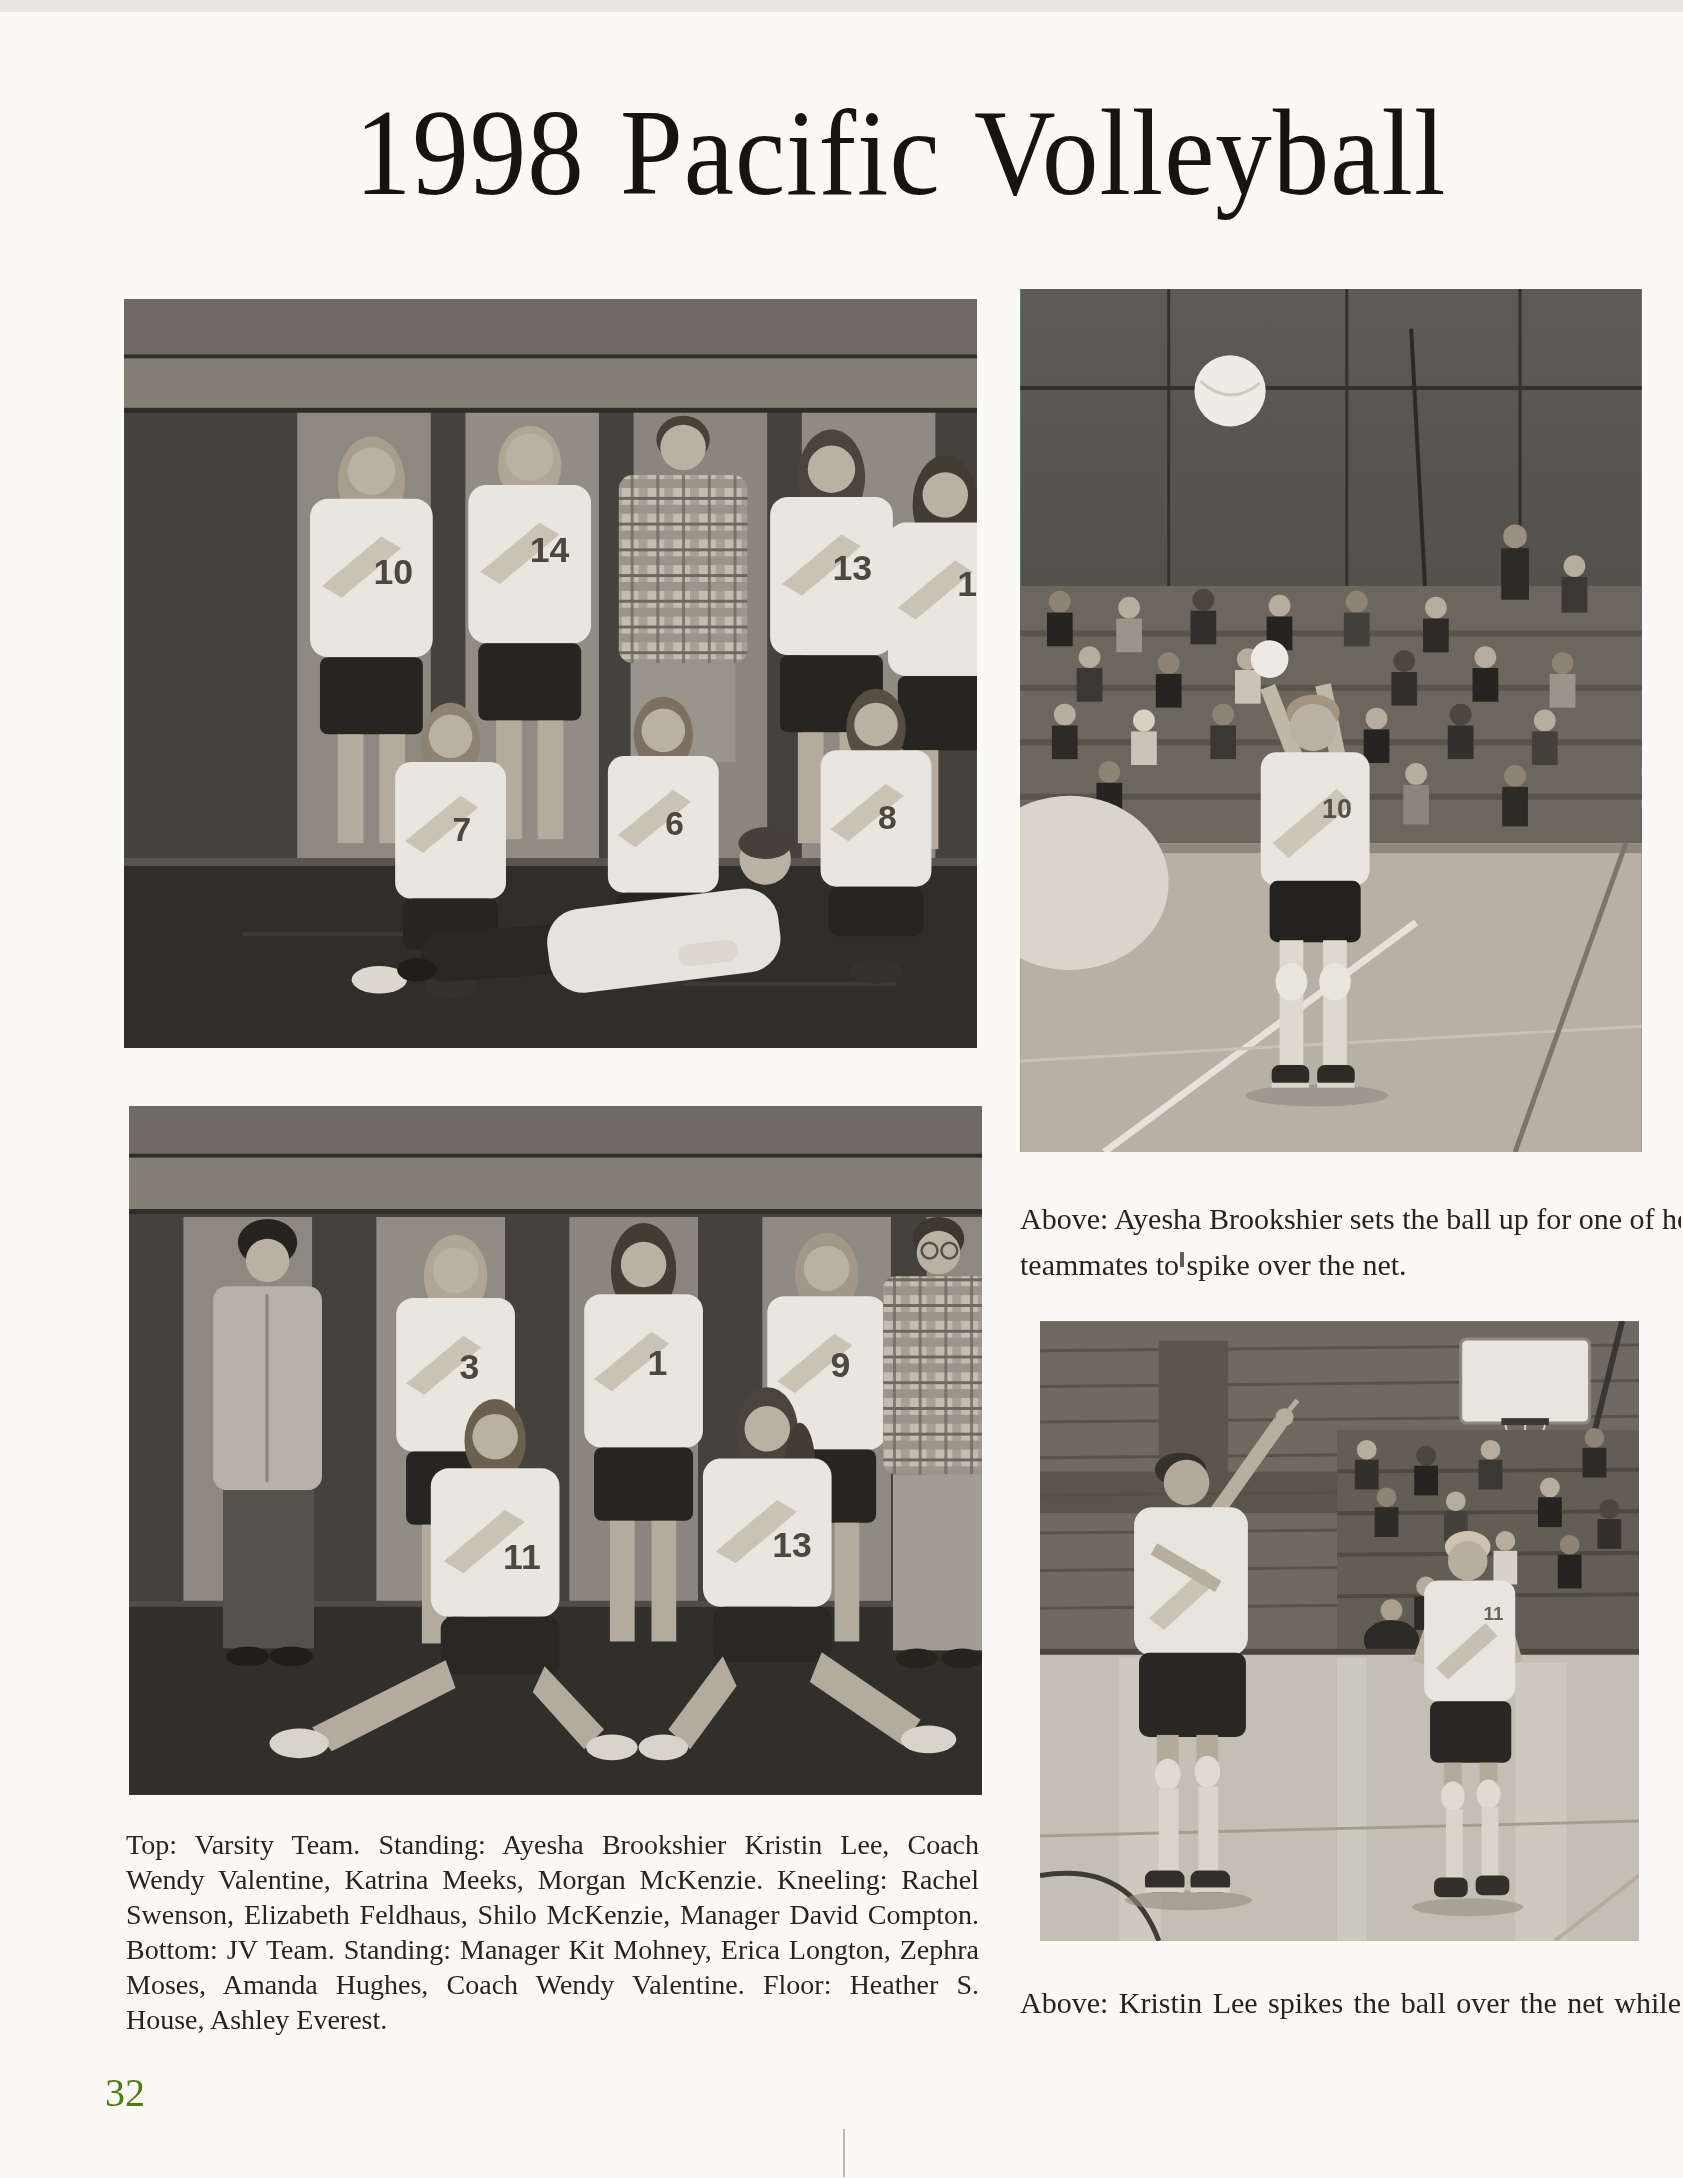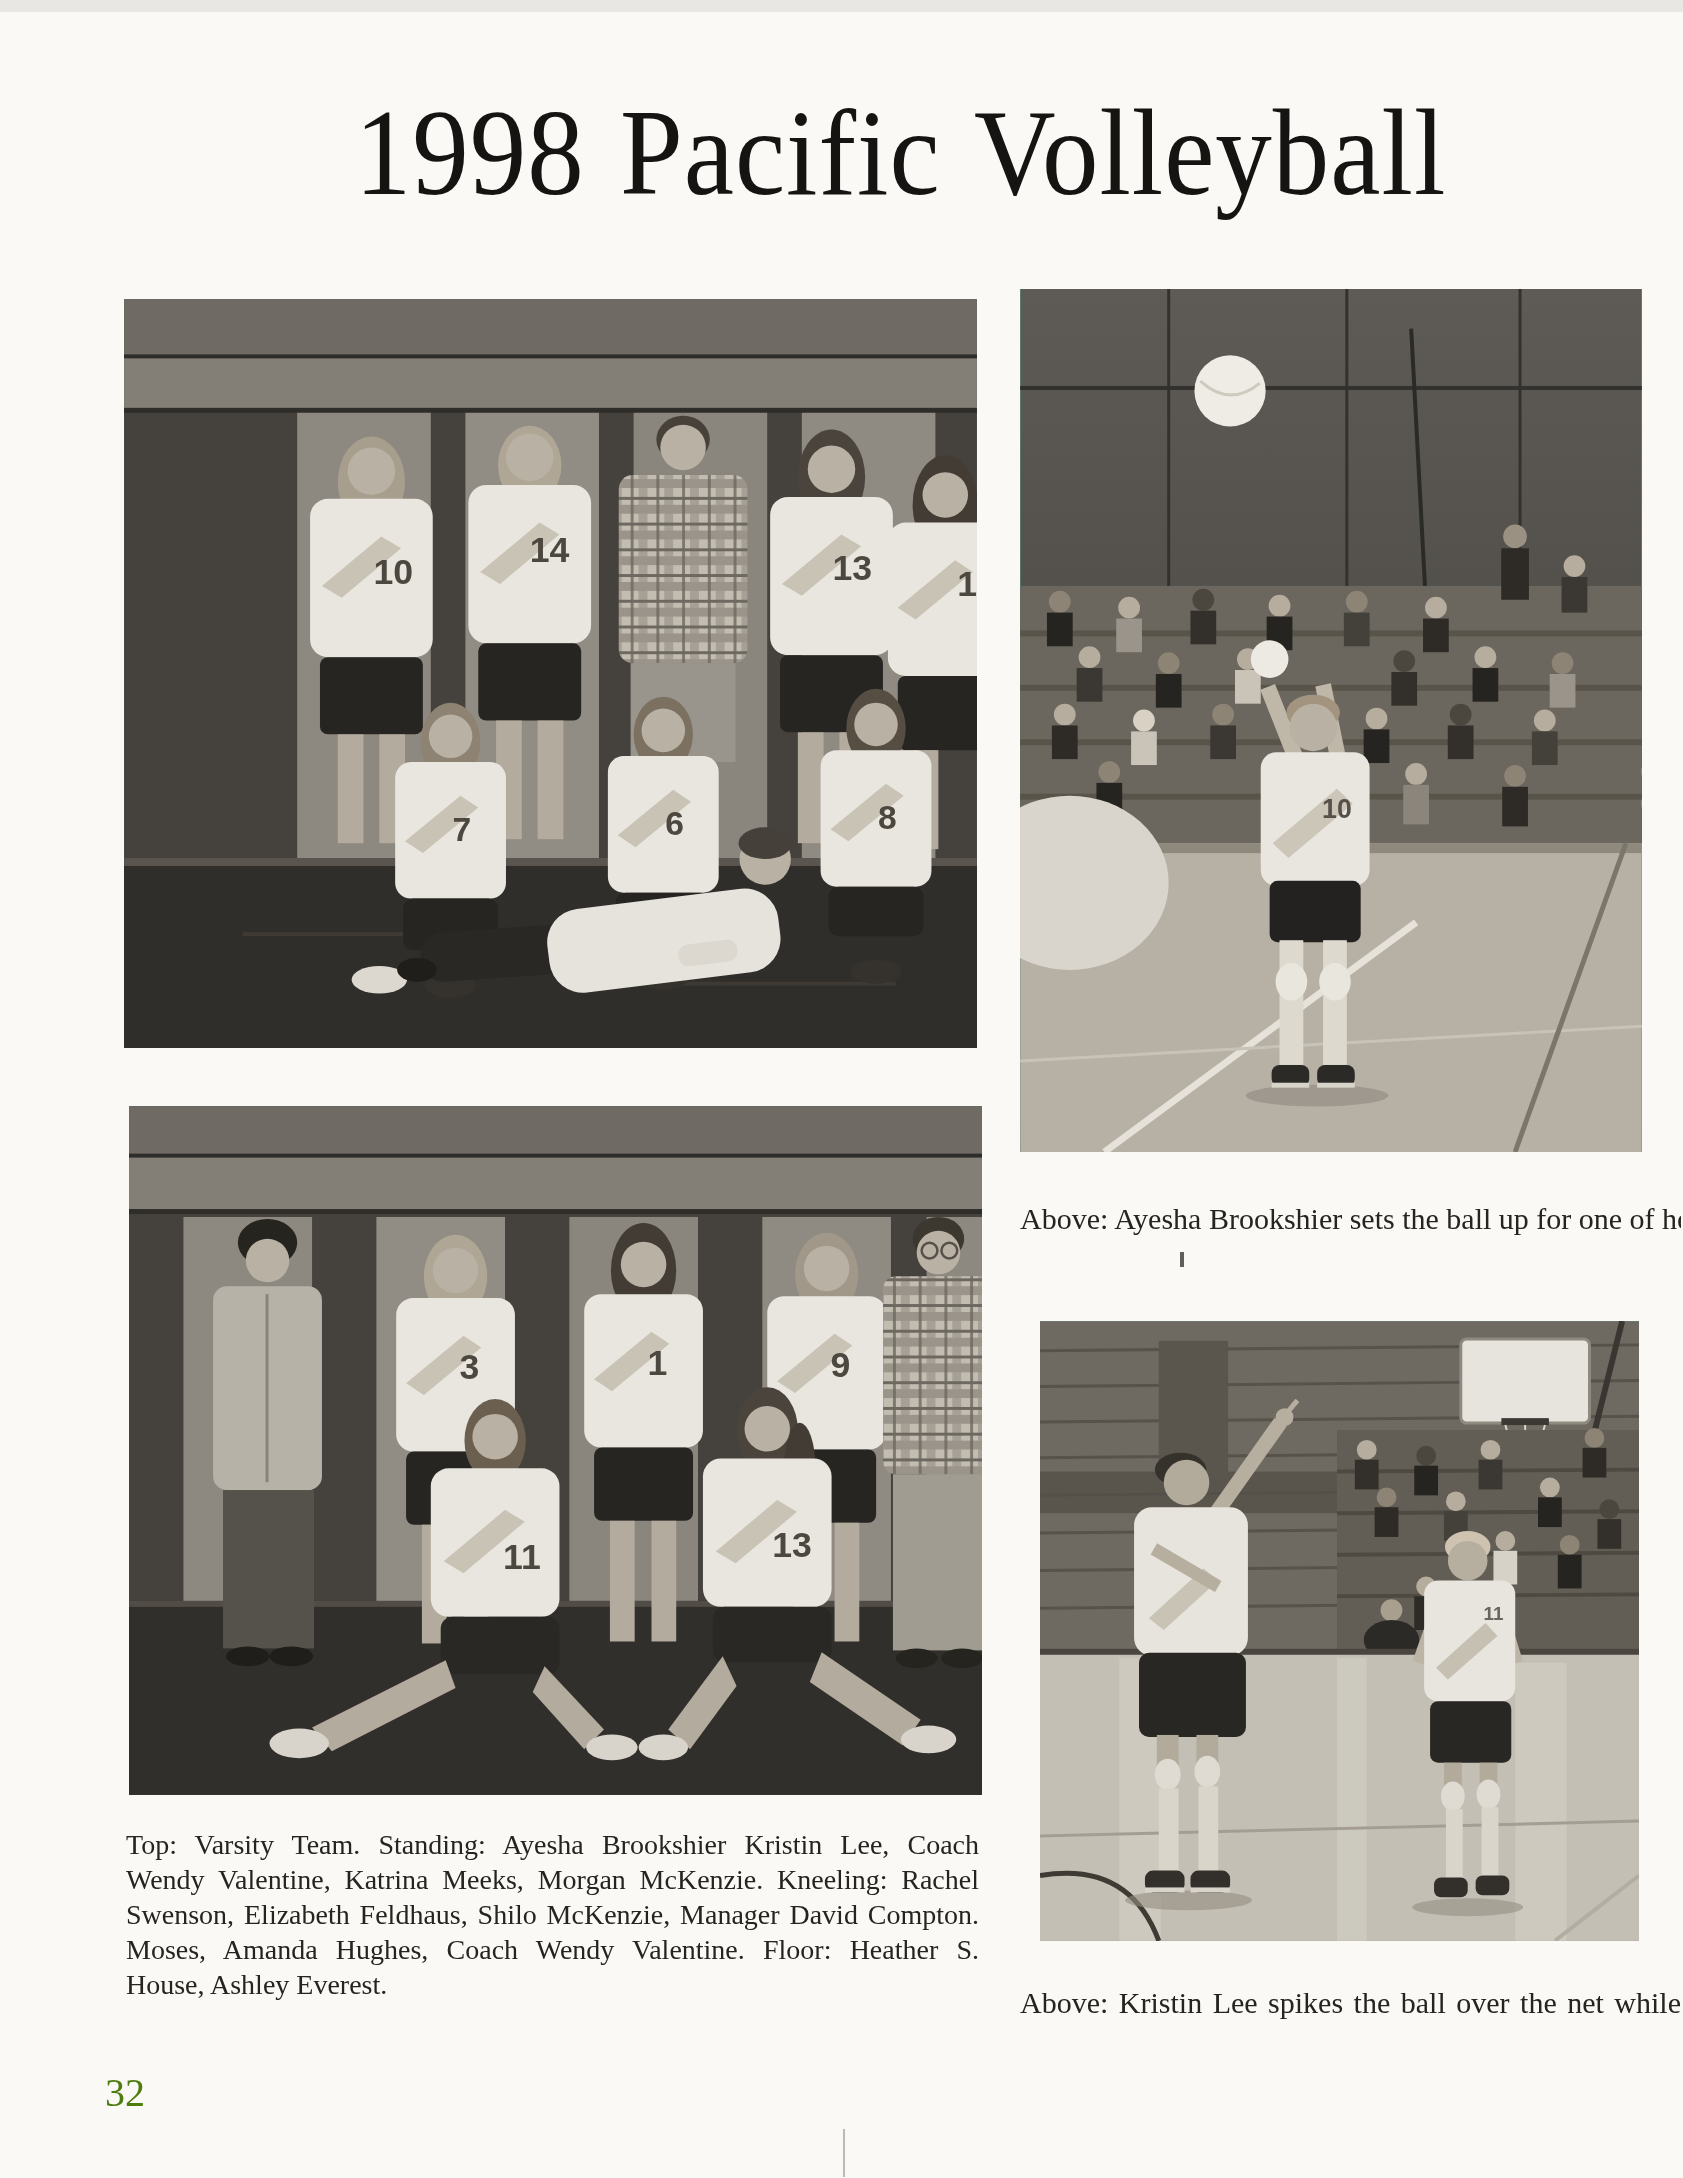--- a/index.html
+++ b/index.html
@@ -474,26 +474,28 @@
         <rect x="410" y="493" width="17" height="72" fill="#d9d5cb"></rect>
         <rect x="446" y="491" width="17" height="74" fill="#d9d5cb"></rect>
         <rect x="398" y="562" width="34" height="20" rx="7" fill="#33302b"></rect>
         <rect x="440" y="560" width="34" height="20" rx="7" fill="#33302b"></rect>
       </g>
     </svg>
   </div>
 
   <div class="caption" id="caption-set">
     <div class="jline">Above:  Ayesha Brookshier sets the ball up for one of her</div>
+    <div class="lline">teammates to spike over the net.</div>
   </div>
 
   <div class="caption" id="caption-team">
     <div class="jline">Top: Varsity Team.  Standing: Ayesha Brookshier Kristin Lee, Coach</div>
     <div class="jline">Wendy Valentine, Katrina Meeks, Morgan McKenzie.  Kneeling: Rachel</div>
     <div class="jline">Swenson, Elizabeth Feldhaus, Shilo McKenzie, Manager David Compton.</div>
+    <div class="jline">Bottom: JV Team.  Standing: Manager Kit Mohney, Erica Longton, Zephra</div>
     <div class="jline">Moses, Amanda Hughes, Coach Wendy Valentine.  Floor: Heather S.</div>
     <div class="lline">House, Ashley Everest.</div>
   </div>
 
   <div class="caption" id="caption-spike">
     <div class="jline">Above:  Kristin Lee spikes the ball over the net while</div>
   </div>
 
   <div class="page-number">32</div>
 

